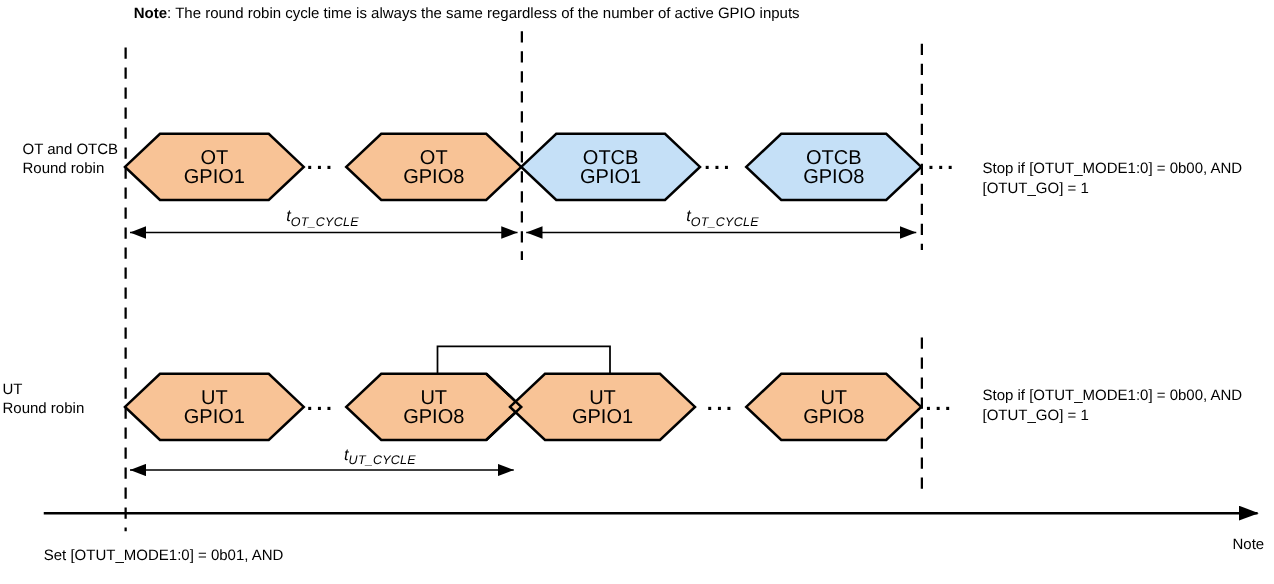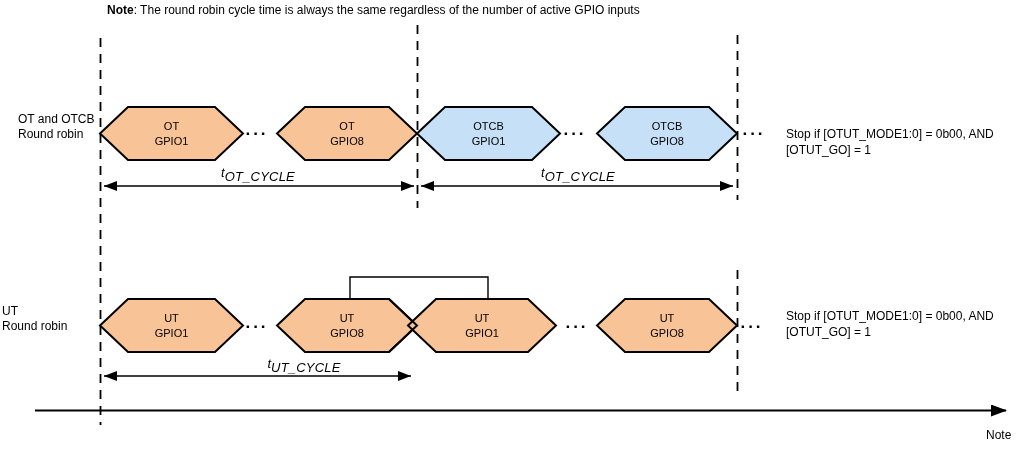--- a/index.html
+++ b/index.html
@@ -2,25 +2,25 @@
 <html><head>
 <meta charset="utf-8">
 <style>
   html,body{margin:0;padding:0;background:#fff;}
   body{font-family:"Liberation Sans",sans-serif;color:#000;}
   .stage{position:relative;width:1019px;height:467px;background:#fff;overflow:hidden;}
   .stage svg{position:absolute;left:0;top:0;}
   .txt{position:absolute;font-size:12px;line-height:15px;white-space:nowrap;}
   .note b{font-weight:bold;}
   .hexlbl{position:absolute;display:flex;flex-direction:column;align-items:center;justify-content:center;
-          text-align:center;font-size:11px;line-height:15px;}
+          text-align:center;font-size:16px;line-height:15px;}
   .ell{position:absolute;font-size:17px;font-weight:bold;letter-spacing:3px;transform:translateX(-50%);
        line-height:17px;}
   .tlbl{position:absolute;transform:translateX(-50%);font-size:13px;font-style:italic;white-space:nowrap;}
-  .tlbl sub{font-size:13px;letter-spacing:.2px;}
+  .tlbl sub{font-size:10px;letter-spacing:.2px;}
   .reg{}
 </style>
 </head>
 <body>
 
 <div class="stage">
 
   <svg width="1019" height="467" viewBox="0 0 1019 467">
     <defs>
       <marker id="arrow" markerUnits="userSpaceOnUse" markerWidth="14" markerHeight="10" refX="13" refY="5" orient="auto-start-reverse">
@@ -124,17 +124,18 @@
   <div class="txt" style="left:786px;top:126px;line-height:16px;">
     <div><span>Stop if </span><span class="reg">[OTUT_MODE1:0]</span><span> = 0b00, AND</span></div>
     <div><span class="reg">[OTUT_GO]</span><span> = 1</span></div>
   </div>
   <div class="txt" style="left:786px;top:308px;line-height:16px;">
     <div><span>Stop if </span><span class="reg">[OTUT_MODE1:0]</span><span> = 0b00, AND</span></div>
     <div><span class="reg">[OTUT_GO]</span><span> = 1</span></div>
   </div>
 
   <div class="txt" style="left:35px;top:436px;line-height:16px;">
+    <div><span>Set </span><span class="reg">[OTUT_MODE1:0]</span><span> = 0b01, AND</span></div>
   </div>
 
   <div class="txt" style="left:986px;top:428px;">Note</div>
 
 </div>
 
 </body></html>

